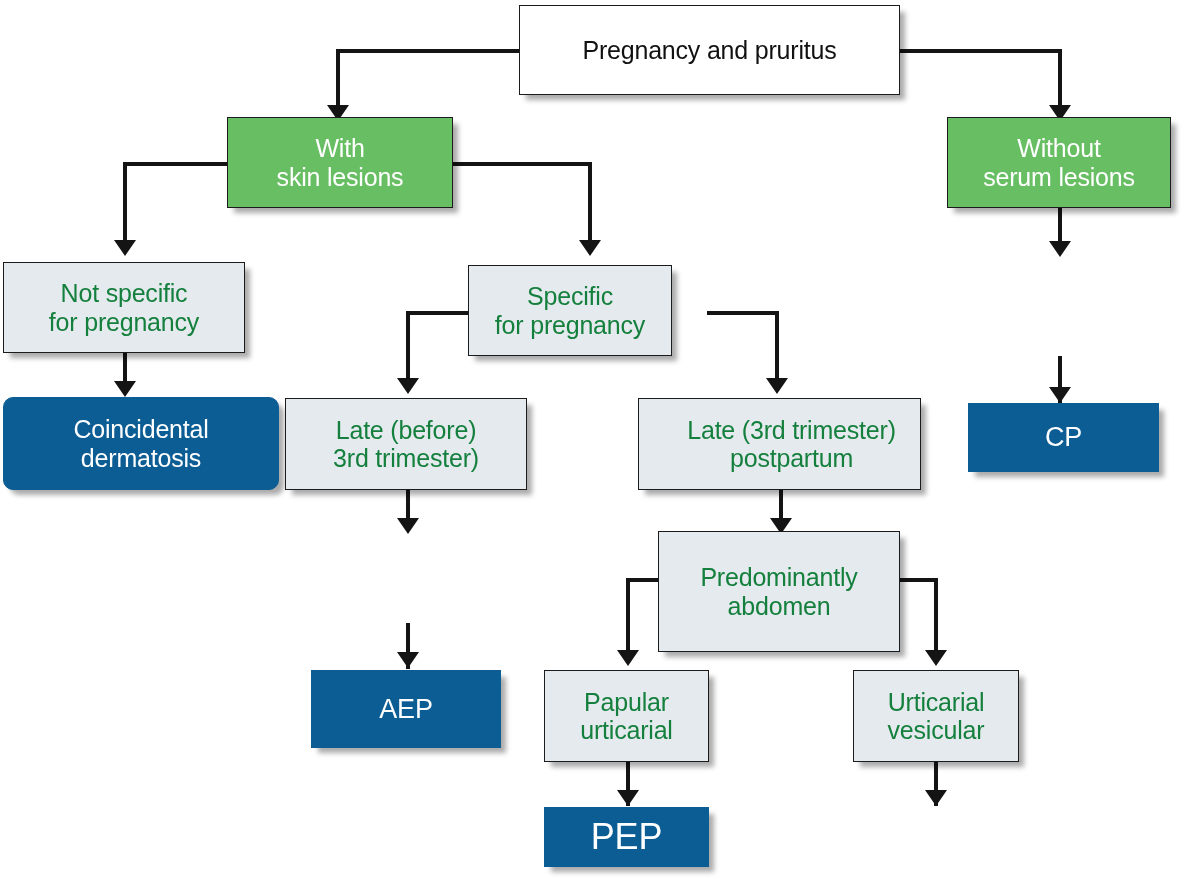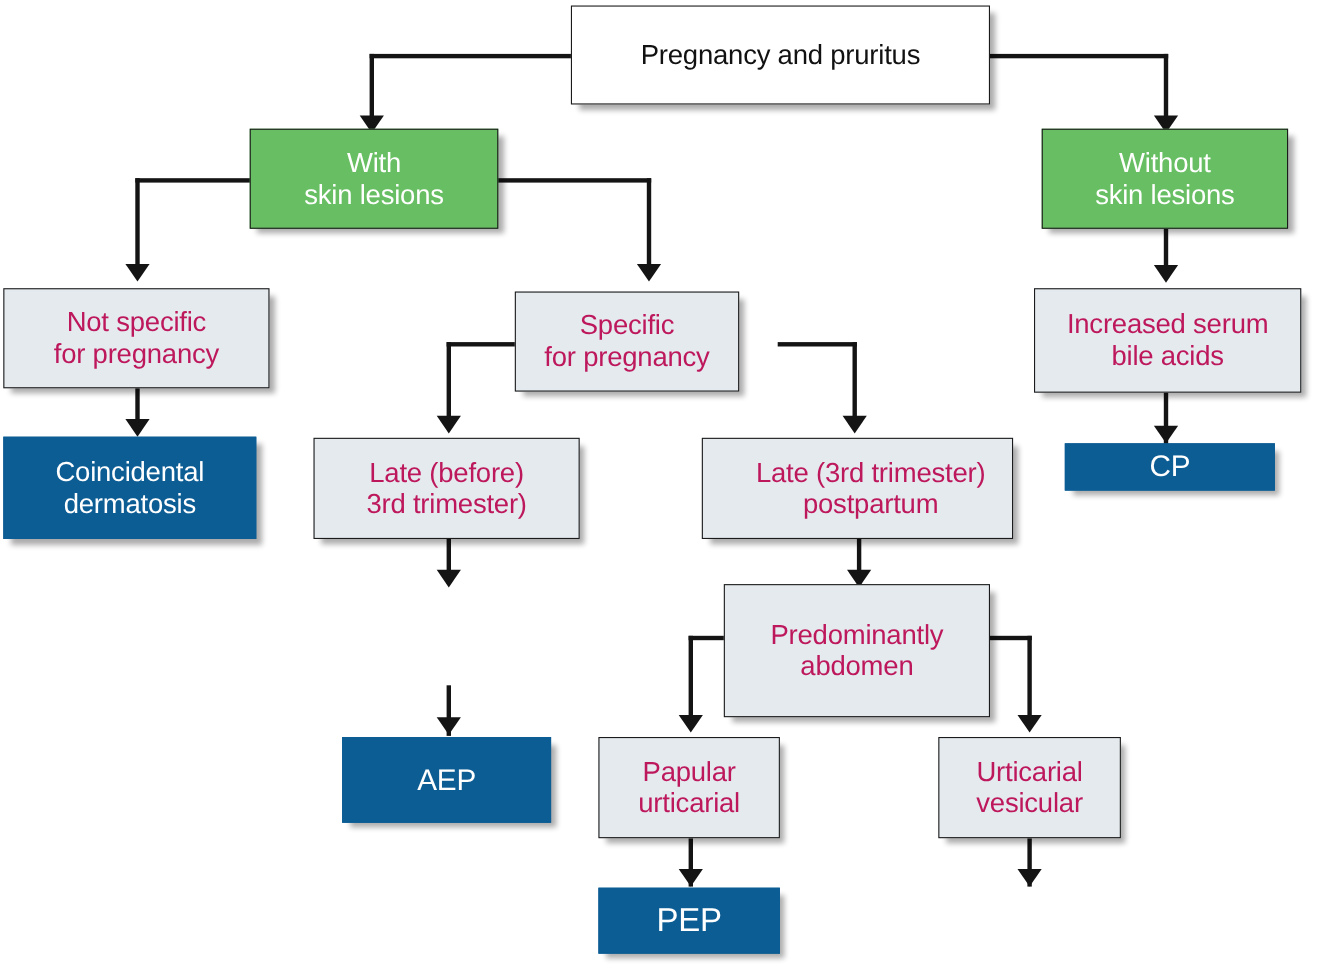--- a/index.html
+++ b/index.html
@@ -36,21 +36,21 @@
   .node-white {
     background: #ffffff;
     color: #111111;
   }
   .node-green {
     background: #68bf63;
     color: #ffffff;
   }
   .node-light {
     background: #e4eaee;
-    color: #be185d;
+    color: #15803d;
     text-align: center;
   }
   .node-blue {
     background: #0d5d95;
     color: #ffffff;
     border-color: #0d5d95;
   }
   .edge {
     position: absolute;
     background: #141414;
@@ -128,50 +128,48 @@
 
   <div class="edge edge-v" style="left:934px; top:762px; height:44px;"></div>
   <div class="arrow" style="left:925px; top:790px;"></div>
 
   <div class="node node-white" style="left:519px; top:5px; width:381px; height:90px; font-size:25px;">Pregnancy and pruritus</div>
 
   <div class="node node-green" style="left:227px; top:117px; width:226px; height:91px; font-size:25px;">With
 skin lesions</div>
 
   <div class="node node-green" style="left:947px; top:117px; width:224px; height:91px; font-size:25px;">Without
-skin lesions</div>
+serum lesions</div>
 
   <div class="node node-light" style="left:3px; top:262px; width:242px; height:91px; font-size:25px;">Not specific
 for pregnancy</div>
 
   <div class="node node-light" style="left:468px; top:265px; width:204px; height:91px; font-size:25px;">Specific
 for pregnancy</div>
 
-  <div class="node node-light" style="left:940px; top:262px; width:243px; height:95px; font-size:25px;">Increased serum
-bile acids</div>
 
-  <div class="node node-blue" style="left:3px; top:397px; width:230px; height:93px; font-size:25px;">Coincidental
+  <div class="node node-blue" style="left:3px; top:397px; width:276px; height:93px; font-size:25px;border-radius:10px;">Coincidental
 dermatosis</div>
 
   <div class="node node-light" style="left:285px; top:398px; width:242px; height:92px; font-size:25px;">Late (before)
 3rd trimester)</div>
 
   <div class="node node-light" style="left:638px; top:398px; width:283px; height:92px; font-size:25px;padding-left:24px;">Late (3rd trimester)
 postpartum</div>
 
-  <div class="node node-blue" style="left:968px; top:403px; width:191px; height:43px; font-size:27px;">CP</div>
+  <div class="node node-blue" style="left:968px; top:403px; width:191px; height:69px; font-size:27px;">CP</div>
 
 
   <div class="node node-light" style="left:658px; top:531px; width:242px; height:121px; font-size:25px;">Predominantly
 abdomen</div>
 
   <div class="node node-blue" style="left:311px; top:670px; width:190px; height:78px; font-size:27px;">AEP</div>
 
   <div class="node node-light" style="left:544px; top:670px; width:165px; height:92px; font-size:25px;">Papular
 urticarial</div>
 
   <div class="node node-light" style="left:853px; top:670px; width:166px; height:92px; font-size:25px;">Urticarial
 vesicular</div>
 
-  <div class="node node-blue" style="left:544px; top:807px; width:165px; height:60px; font-size:30px;">PEP</div>
+  <div class="node node-blue" style="left:544px; top:807px; width:165px; height:60px; font-size:36px;">PEP</div>
 
 
 </div>
 
 </body></html>

